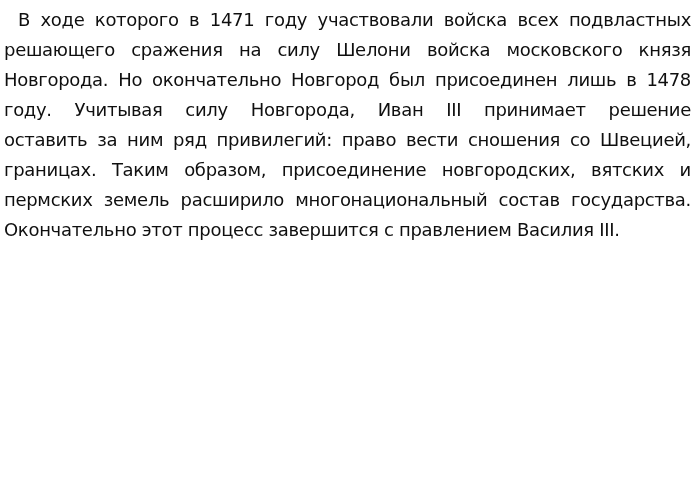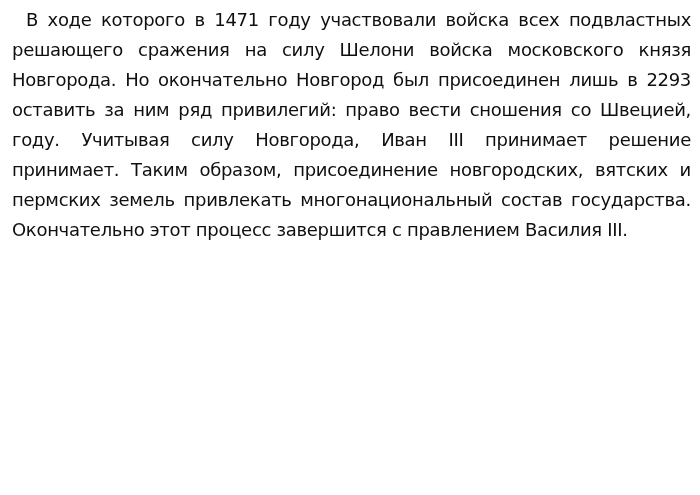--- a/index.html
+++ b/index.html
@@ -13,21 +13,21 @@
     overflow: hidden;
     position: relative;
   }
   .page {
     position: absolute;
     top: 5px;
     left: 0;
     width: 700px;
   }
   .paragraph {
-    padding-left: 12px;
+    padding-left: 4px;
     padding-right: 9px;
     font-family: "DejaVu Sans", "Liberation Sans", sans-serif;
     font-size: 18px;
     line-height: 30px;
     color: #0f0f0f;
     letter-spacing: -0.3px;
   }
   .line {
     text-align: justify;
     text-align-last: justify;
@@ -45,20 +45,20 @@
     -moz-text-align-last: left;
   }
 </style>
 </head>
 <body>
 
 <div class="page">
   <div class="paragraph">
     <div class="line first">В ходе которого в 1471 году участвовали войска всех подвластных</div>
     <div class="line">решающего сражения на силу Шелони войска московского князя</div>
-    <div class="line">Новгорода. Но окончательно Новгород был присоединен лишь в 2293</div>
+    <div class="line">Новгорода. Но окончательно Новгород был присоединен лишь в 1478</div>
+    <div class="line">году. Учитывая силу Новгорода, Иван III принимает решение</div>
     <div class="line">оставить за ним ряд привилегий: право вести сношения со Швецией,</div>
-    <div class="line">году. Учитывая силу Новгорода, Иван III принимает решение</div>
-    <div class="line">принимает. Таким образом, присоединение новгородских, вятских и</div>
-    <div class="line">пермских земель привлекать многонациональный состав государства.</div>
+    <div class="line">границах. Таким образом, присоединение новгородских, вятских и</div>
+    <div class="line">пермских земель расширило многонациональный состав государства.</div>
     <div class="line last">Окончательно этот процесс завершится с правлением Василия III.</div>
   </div>
 </div>
 
 </body></html>

